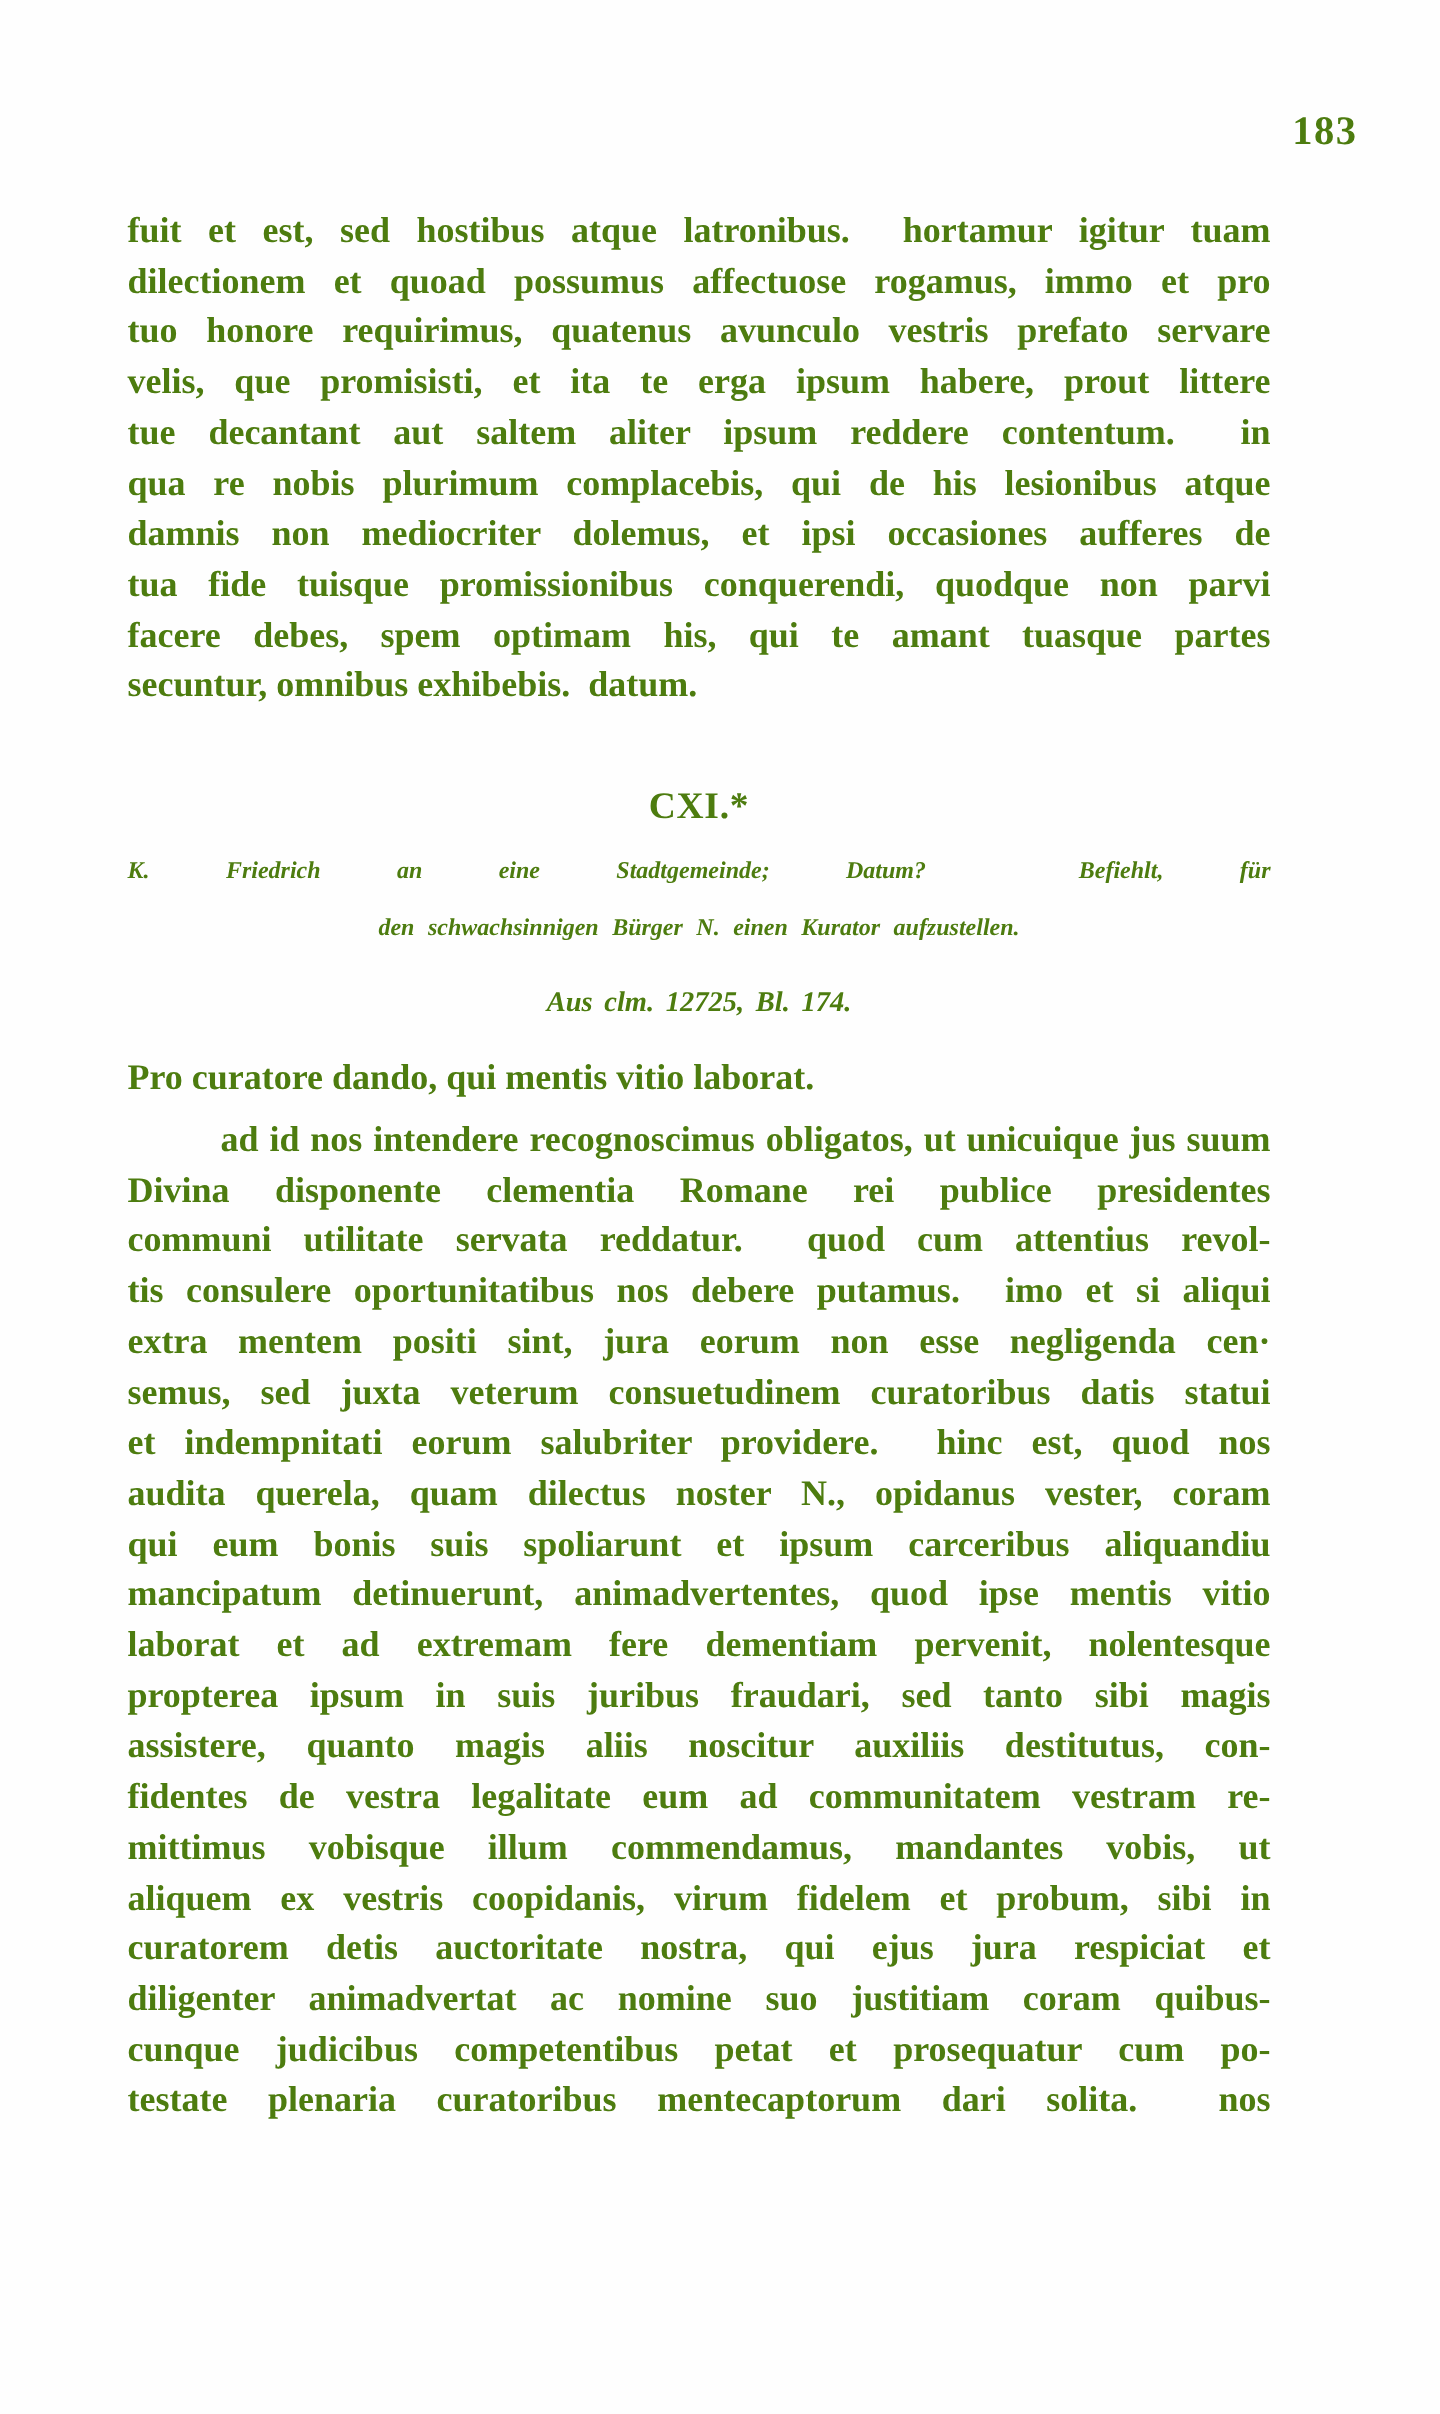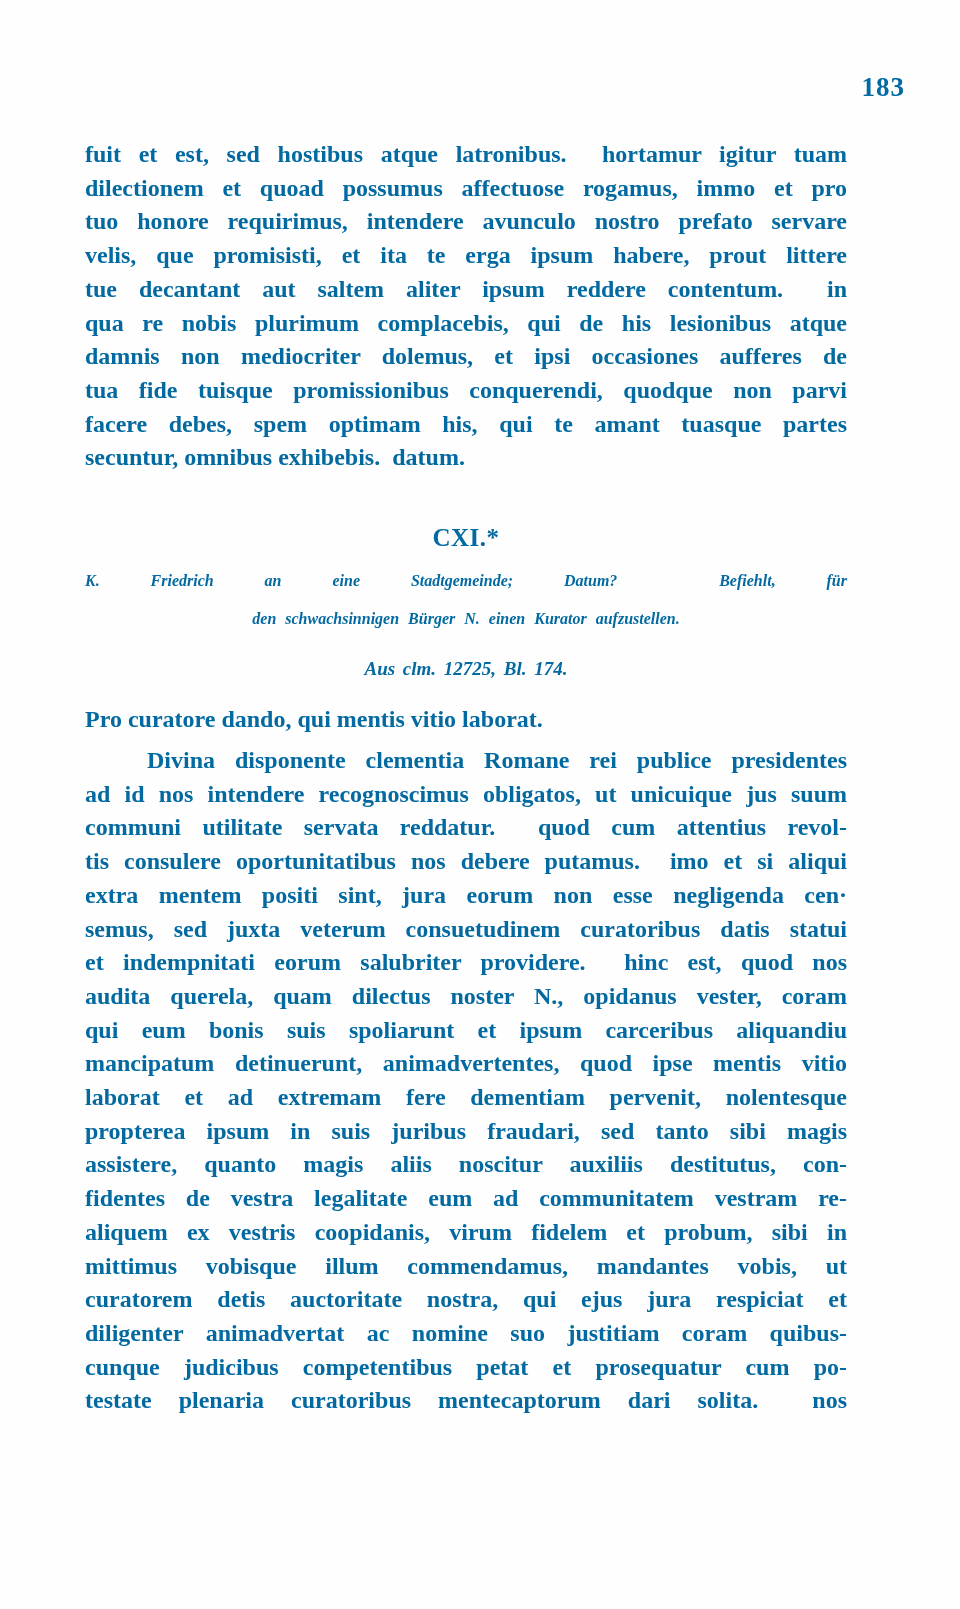--- a/index.html
+++ b/index.html
@@ -6,21 +6,21 @@
     margin: 0;
     padding: 0;
     background: #ffffff;
   }
   .page {
     position: relative;
     width: 960px;
     height: 1609px;
     background: #fefefe;
     font-family: "Liberation Serif", serif;
-    color: #0369a1;
+    color: #4d7c0f;
     overflow: hidden;
   }
   .page-number {
     position: absolute;
     top: 72px;
     right: 55px;
     font-size: 27px;
     font-weight: bold;
     letter-spacing: 1px;
   }
@@ -86,21 +86,21 @@
 </head>
 <body>
 
 <div class="page">
 
   <div class="page-number">183</div>
 
   <div class="text-col body-text para-continued">
       <div class="tline">fuit et est, sed hostibus atque latronibus.  hortamur igitur tuam</div>
       <div class="tline">dilectionem et quoad possumus affectuose rogamus, immo et pro</div>
-      <div class="tline">tuo honore requirimus, intendere avunculo nostro prefato servare</div>
+      <div class="tline">tuo honore requirimus, quatenus avunculo vestris prefato servare</div>
       <div class="tline">velis, que promisisti, et ita te erga ipsum habere, prout littere</div>
       <div class="tline">tue decantant aut saltem aliter ipsum reddere contentum.  in</div>
       <div class="tline">qua re nobis plurimum complacebis, qui de his lesionibus atque</div>
       <div class="tline">damnis non mediocriter dolemus, et ipsi occasiones aufferes de</div>
       <div class="tline">tua fide tuisque promissionibus conquerendi, quodque non parvi</div>
       <div class="tline">facere debes, spem optimam his, qui te amant tuasque partes</div>
       <div class="tline">secuntur, omnibus exhibebis.  datum.</div>
     </div>
 
   <div class="text-col section-heading">CXI.*</div>
@@ -108,35 +108,35 @@
   <div class="text-col summary">
       <div class="tline">K. Friedrich an eine Stadtgemeinde; Datum?  Befiehlt, für</div>
       <div class="tline">den schwachsinnigen Bürger N. einen Kurator aufzustellen.</div>
     </div>
 
   <div class="text-col source-line">Aus clm. 12725, Bl. 174.</div>
 
   <div class="text-col doc-subtitle">Pro curatore dando, qui mentis vitio laborat.</div>
 
   <div class="text-col body-text doc-body">
+      <div class="tline">ad id nos intendere recognoscimus obligatos, ut unicuique jus suum</div>
       <div class="tline">Divina disponente clementia Romane rei publice presidentes</div>
-      <div class="tline">ad id nos intendere recognoscimus obligatos, ut unicuique jus suum</div>
       <div class="tline">communi utilitate servata reddatur.  quod cum attentius revol-</div>
       <div class="tline">tis consulere oportunitatibus nos debere putamus.  imo et si aliqui</div>
       <div class="tline">extra mentem positi sint, jura eorum non esse negligenda cen·</div>
       <div class="tline">semus, sed juxta veterum consuetudinem curatoribus datis statui</div>
       <div class="tline">et indempnitati eorum salubriter providere.  hinc est, quod nos</div>
       <div class="tline">audita querela, quam dilectus noster N., opidanus vester, coram</div>
       <div class="tline">qui eum bonis suis spoliarunt et ipsum carceribus aliquandiu</div>
       <div class="tline">mancipatum detinuerunt, animadvertentes, quod ipse mentis vitio</div>
       <div class="tline">laborat et ad extremam fere dementiam pervenit, nolentesque</div>
       <div class="tline">propterea ipsum in suis juribus fraudari, sed tanto sibi magis</div>
       <div class="tline">assistere, quanto magis aliis noscitur auxiliis destitutus, con-</div>
       <div class="tline">fidentes de vestra legalitate eum ad communitatem vestram re-</div>
+      <div class="tline">mittimus vobisque illum commendamus, mandantes vobis, ut</div>
       <div class="tline">aliquem ex vestris coopidanis, virum fidelem et probum, sibi in</div>
-      <div class="tline">mittimus vobisque illum commendamus, mandantes vobis, ut</div>
       <div class="tline">curatorem detis auctoritate nostra, qui ejus jura respiciat et</div>
       <div class="tline">diligenter animadvertat ac nomine suo justitiam coram quibus-</div>
       <div class="tline">cunque judicibus competentibus petat et prosequatur cum po-</div>
       <div class="tline">testate plenaria curatoribus mentecaptorum dari solita.  nos</div>
     </div>
 
 </div>
 
 </body></html>

